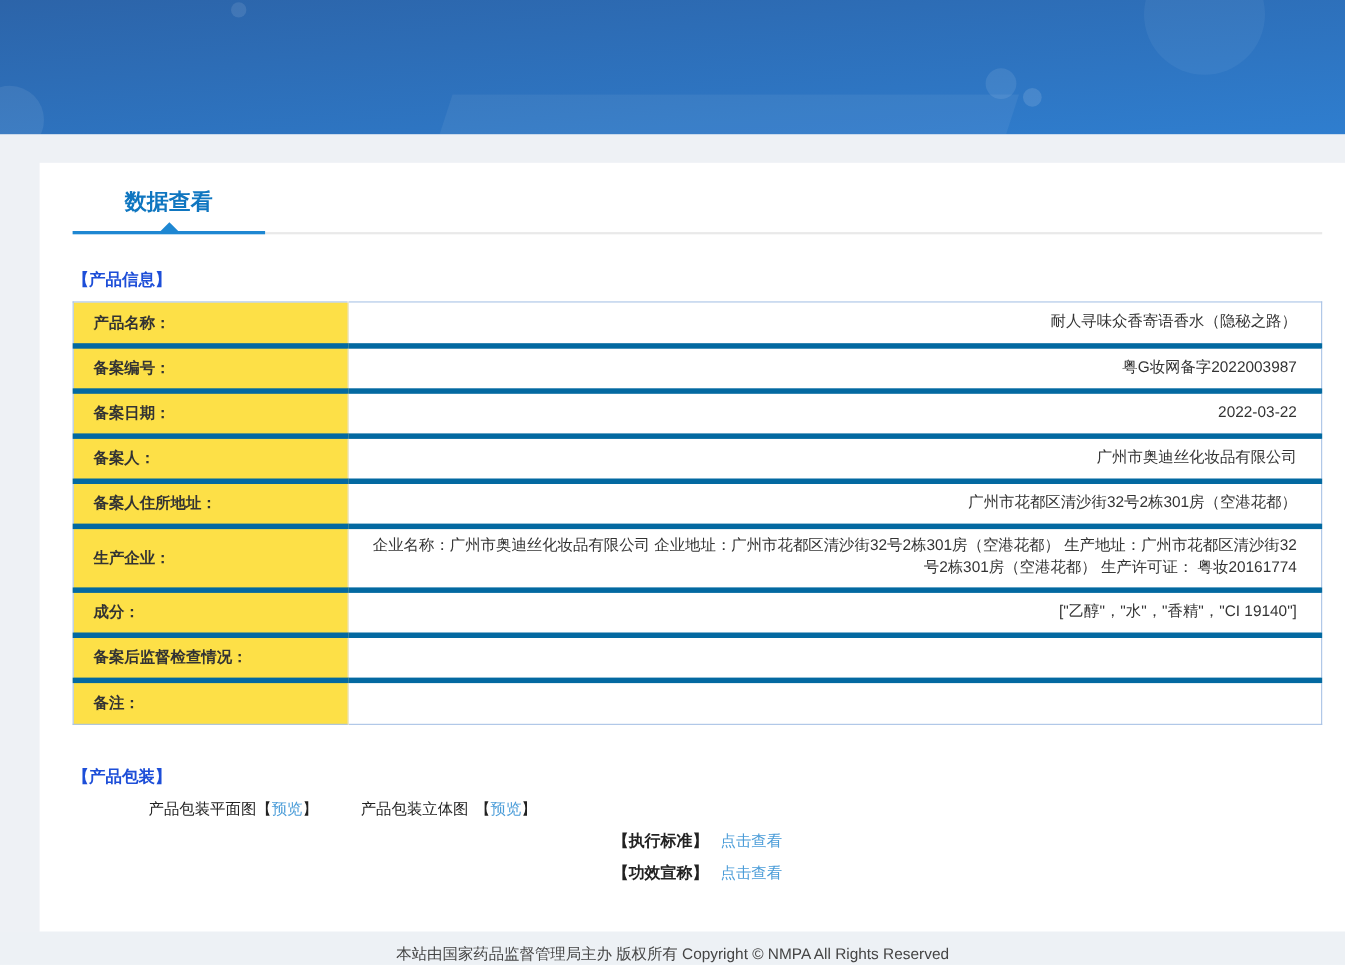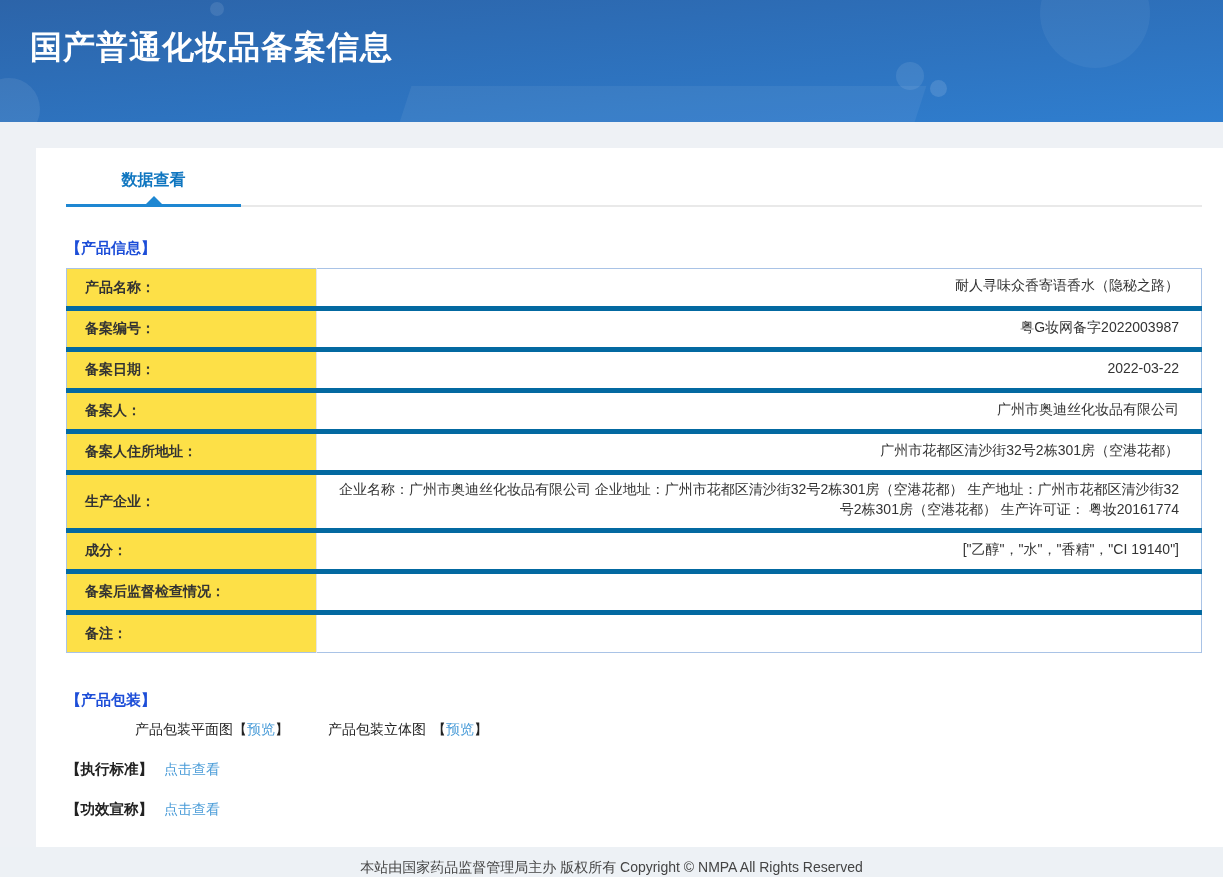--- a/index.html
+++ b/index.html
@@ -34,21 +34,21 @@
   
   .card {
     position:absolute; top:148px; left:36px; right:0; bottom:30px;
     background:#ffffff; padding:22px 21px 0 30px;
   }
 
   
   .tabbar { display:flex; align-items:flex-end; }
   .tab {
     position:relative; width:175px; text-align:center;
-    font-size:16px; font-weight:bold; color:var(--tab-blue,#0f76c0);
+    font-size:20px; font-weight:bold; color:var(--tab-blue,#0f76c0);
     padding-bottom:16px; cursor:pointer;
   }
   .tab .tab-underline {
     position:absolute; left:0; right:0; bottom:0; height:3px;
     background:var(--tab-line,#1e87d2);
   }
   .tab .tab-arrow {
     position:absolute; bottom:3px; left:50%; margin-left:-8px;
     width:0; height:0;
     border-left:8px solid transparent; border-right:8px solid transparent;
@@ -77,21 +77,21 @@
   
   .packaging-line { margin-top:11px; padding-left:69px; font-size:14px; color:#222; }
   .pkg-group { white-space:nowrap; }
   .pkg-group + .pkg-group { margin-left:35px; }
   .pkg-group .gap { display:inline-block; width:6px; }
   a.link {
     color:var(--link-blue,#4a9cd8); text-decoration:none; cursor:pointer; font-size:14px;
   }
 
   
-  .inline-row { margin-top:21px; font-size:14.5px; color:#222; }
+  .inline-row { margin-top:10px; font-size:14.5px; color:#222;text-align:center; }
   .inline-row .bracket-label { font-weight:bold; }
   .inline-row a.link { margin-left:7px; }
 
   
   .footer {
     position:absolute; left:0; right:0; bottom:0; height:30px;
     background:#edf1f5; display:flex; align-items:flex-end; justify-content:center;
     font-size:14px; color:#444;
   }
 </style>
@@ -100,21 +100,20 @@
 
 <div class="page">
 
   <div class="hero">
     <div class="bubble b1"></div>
     <div class="bubble b2"></div>
     <div class="bubble b3"></div>
     <div class="bubble b4"></div>
     <div class="bubble b5"></div>
     <div class="slab"></div>
-    <h1>国产普通化妆品备案信息</h1>
   </div>
 
   <div class="card">
 
     <div class="tabbar">
       <div class="tab">
         <span>数据查看</span>
         <div class="tab-underline"></div>
         <div class="tab-arrow"></div>
       </div>

